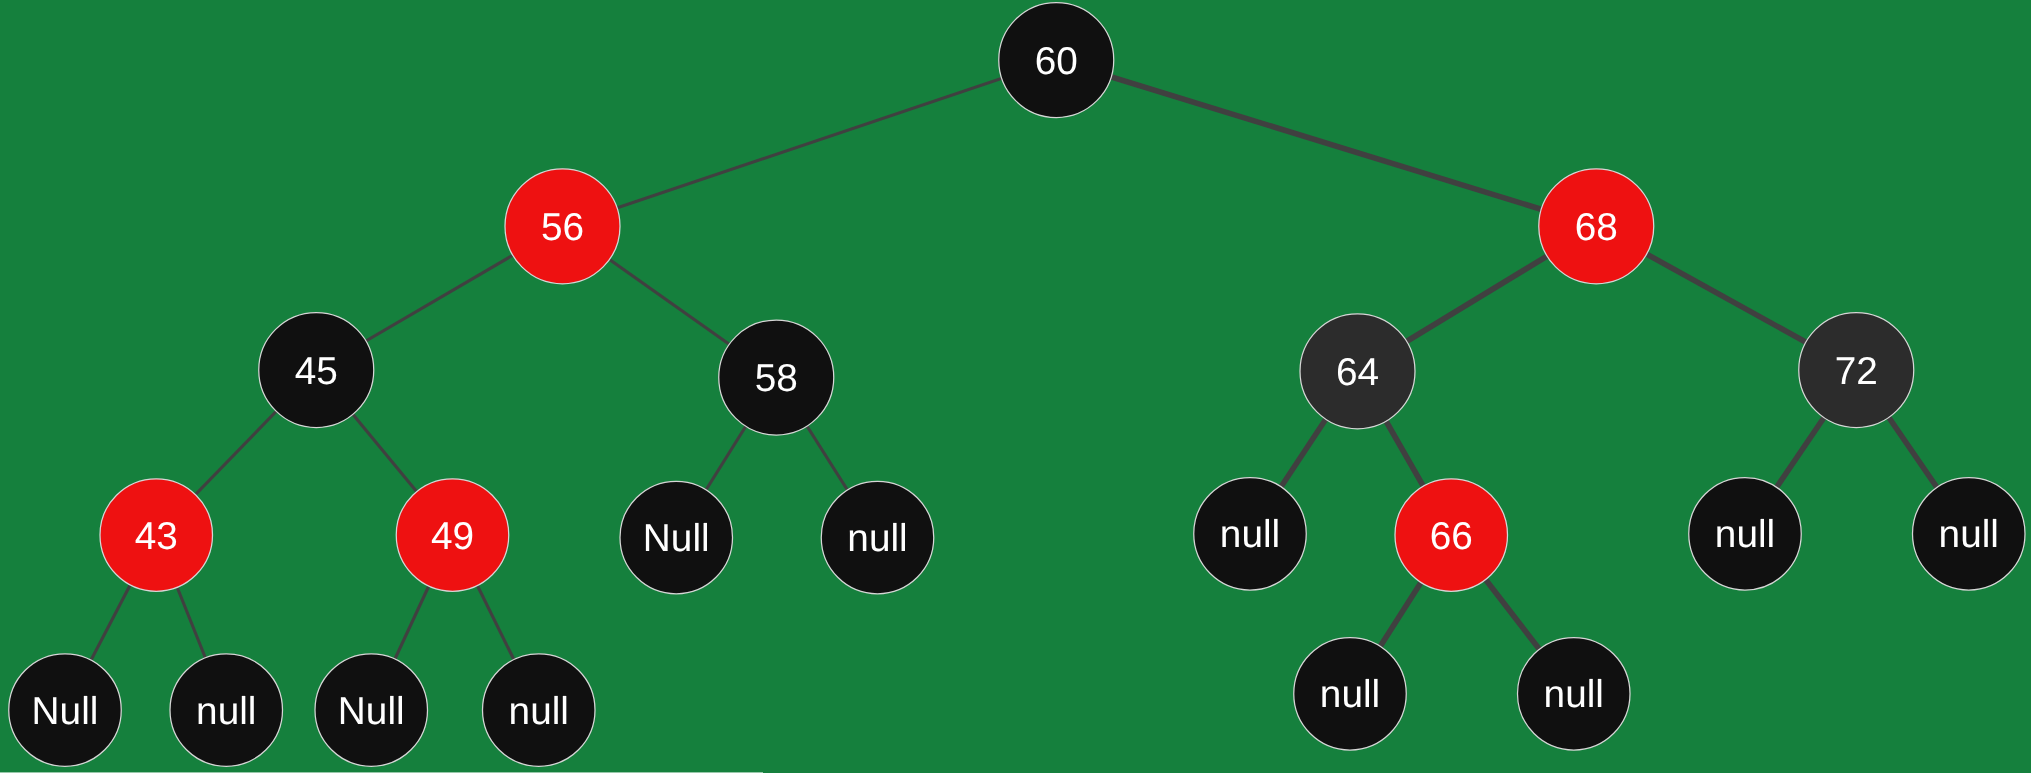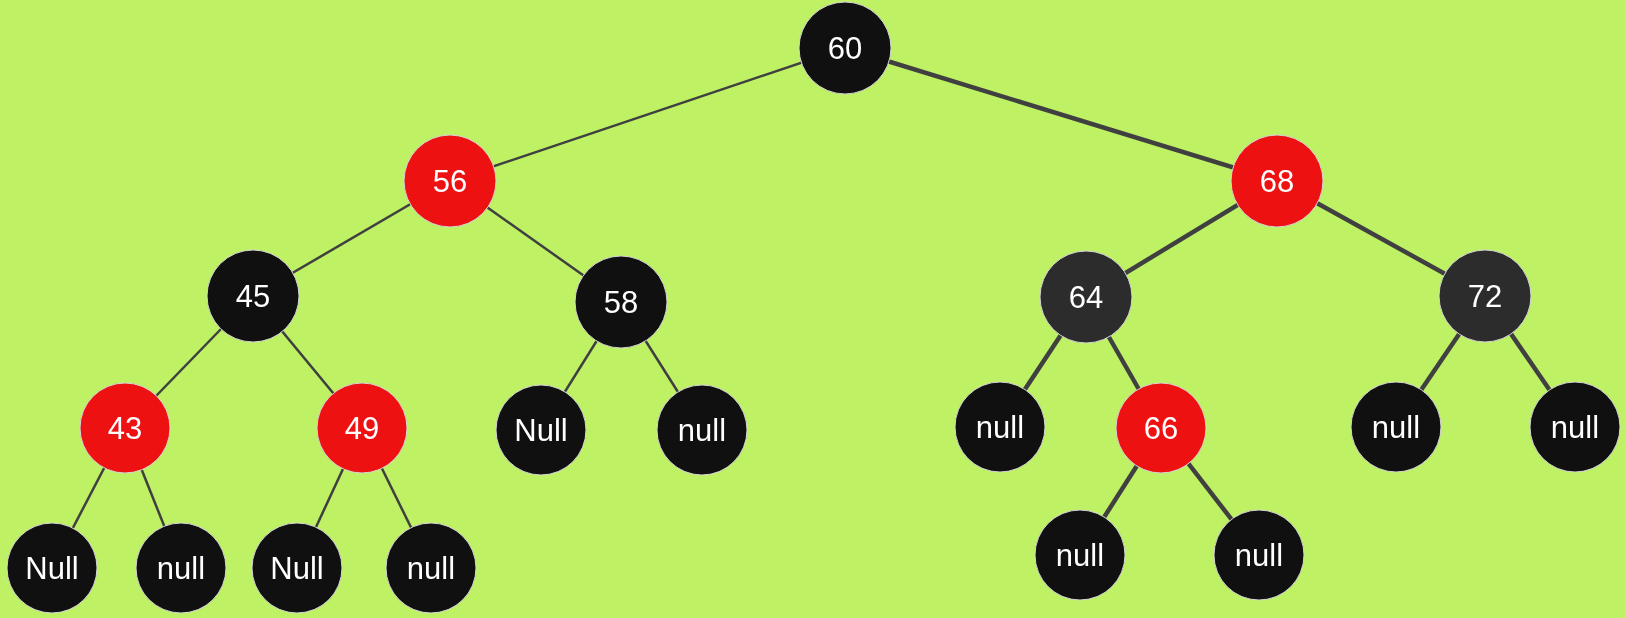--- a/index.html
+++ b/index.html
@@ -4,21 +4,21 @@
 <style>
   html, body {
     margin: 0;
     padding: 0;
     background: #ffffff;
   }
   .stage {
     position: relative;
     width: 1625px;
     height: 618px;
-    background: #bef264;
+    background: #15803d;
     overflow: hidden;
     font-family: "Liberation Sans", "DejaVu Sans", sans-serif;
   }
   svg { display: block; }
   .node-label {
     font-family: "Liberation Sans", "DejaVu Sans", sans-serif;
     font-size: 31px;
     fill: #ffffff;
     text-anchor: middle;
     user-select: none;

